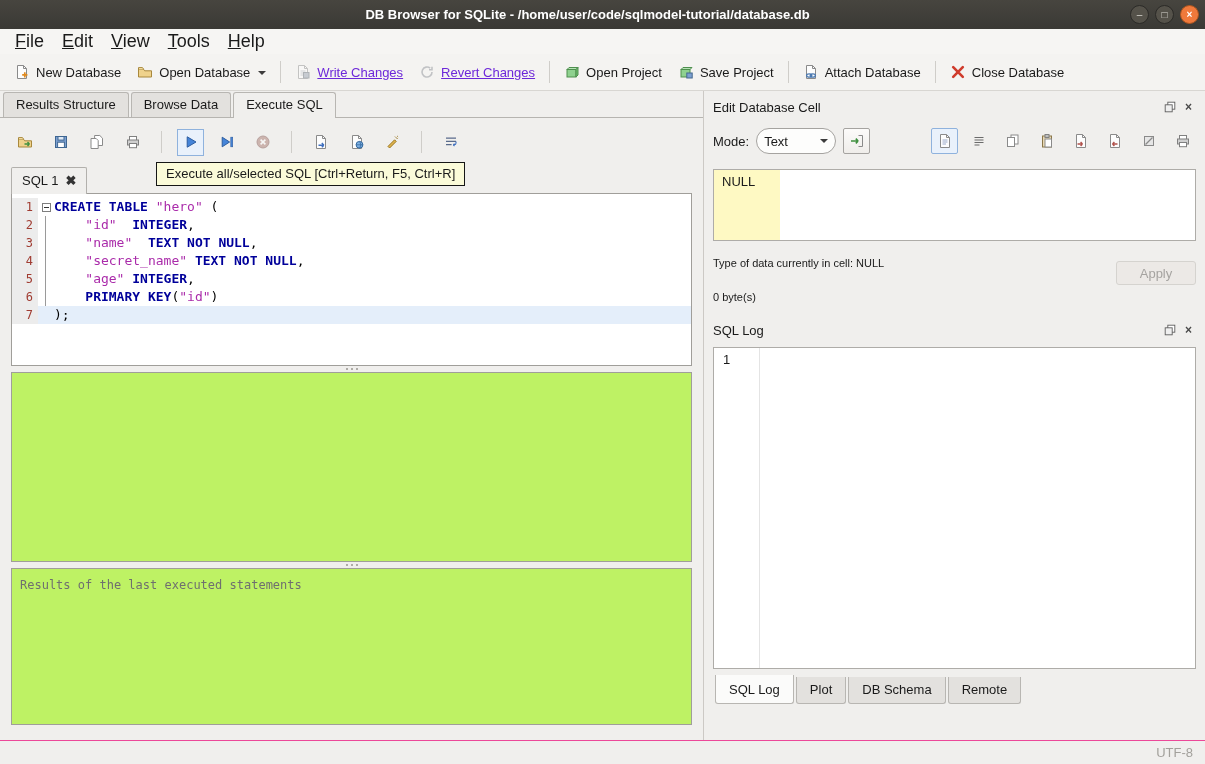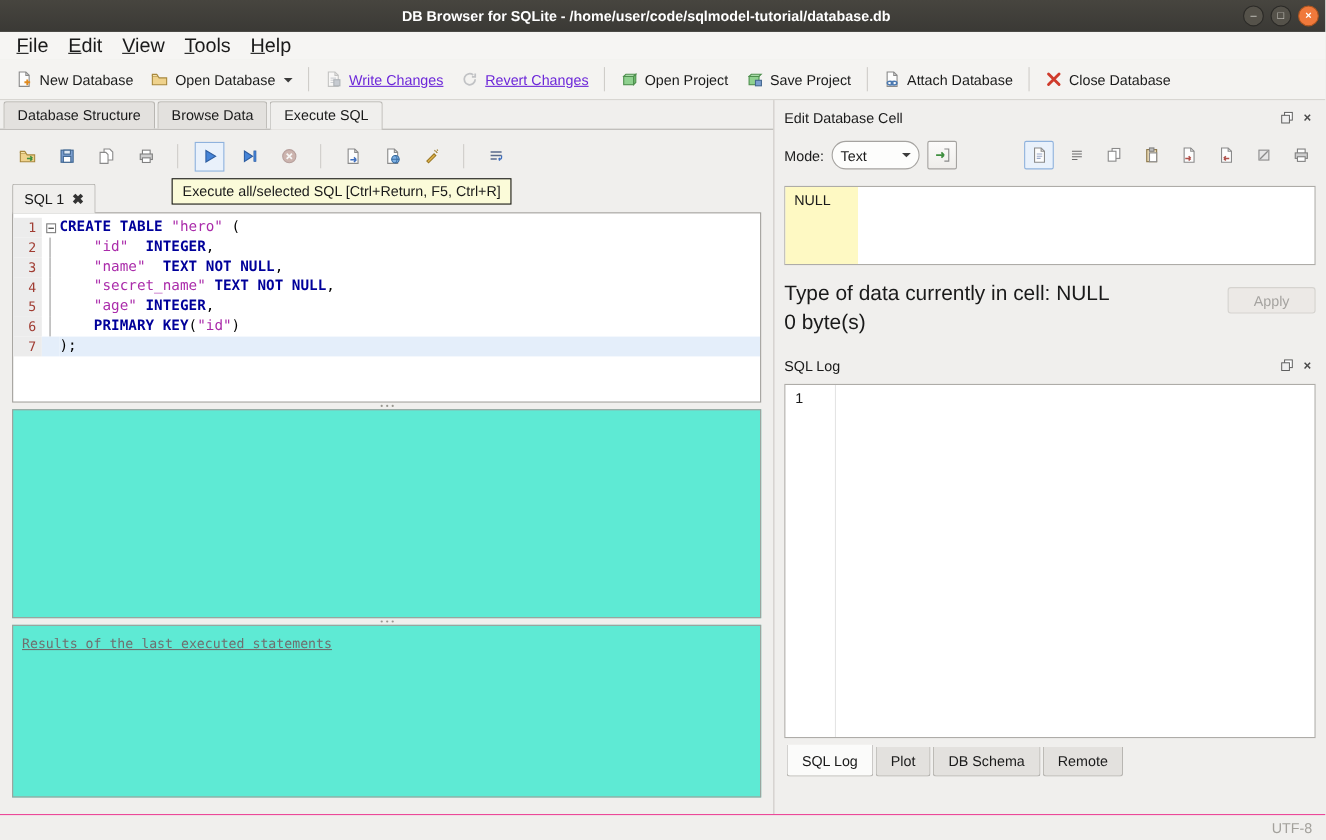--- a/index.html
+++ b/index.html
@@ -75,21 +75,21 @@
   .fold-box::after { content:""; position:absolute; left:1px; right:1px; top:3px; height:1px; background:#333; }
   .ed-code { flex:1; white-space:pre; }
   .ed-line.hl .ed-code, .ed-line.hl .ed-fold { background:var(--current-line,#e4eefa); }
   .tok-kw { color:var(--keyword,#00009a); font-weight:bold; }
   .tok-id { color:var(--identifier,#aa2baa); }
   .tok-pl { color:#000; }
 
   .splitter { height:6px; display:flex; align-items:center; justify-content:center; gap:3px; }
   .splitter i { width:2px; height:2px; border-radius:50%; background:#98968f; }
 
-  .pane { border:1px solid #a09e9a; background:#5eead4;text-decoration:underline; }
+  .pane { border:1px solid #a09e9a; background:#bef264; }
   .pane.middle { height:190px; }
   .pane.results { height:157px; color:#6f6f6f; font-family:"DejaVu Sans Mono", monospace;
     font-size:12px; padding:9px 8px; }
 
   
   .dock-header { display:flex; align-items:center; height:22px; }
   .dock-title { flex:1; font-size:13px; }
   .dock-btn { width:15px; height:15px; display:flex; align-items:center; justify-content:center;
     margin-left:4px; color:#4a4a4a; font-size:12px; font-weight:bold; }
   .dock-btn svg { width:14px; height:14px; }
@@ -104,21 +104,21 @@
     border:1px solid transparent; border-radius:2px; }
   .icon-btn.framed { border:1px solid #a5a3a0; background:linear-gradient(#fcfbfa,#efedea); }
   .icon-btn.active { border:1px solid #8fb2dd; background:#e9f1fb; }
   .cell-icons { margin-left:auto; display:flex; gap:7px; align-items:center; }
 
   .cell-editor { margin-top:13px; border:1px solid #aeaca8; background:#fff; height:72px; display:flex; }
   .cell-gutter { width:66px; flex:0 0 66px; background:#fef9c3; padding:4px 0 0 8px; font-size:13px; }
   .cell-body { flex:1; }
 
   .info-row { display:flex; margin-top:16px; }
-  .info-texts { display:flex; flex-direction:column; gap:4px; font-size:19px; }
+  .info-texts { display:flex; flex-direction:column; gap:22px; font-size:11px; }
   .apply-btn { margin-left:auto; width:80px; height:24px; margin-top:4px;
     background:#ece9e6; border:1px solid #d5d3cf; border-radius:3px;
     color:#a5a3a0; font-size:13px; display:flex; align-items:center; justify-content:center; }
 
   .log-header { margin-top:16px; }
   .filter-row { display:flex; align-items:center; gap:8px; margin-top:6px; height:28px; }
   .clear-btn { margin-left:auto; width:82px; height:27px;
     background:linear-gradient(#fdfcfb,#efedea); border:1px solid #a5a3a0; border-radius:3px;
     font-size:13px; display:flex; align-items:center; justify-content:center; }
 
@@ -246,21 +246,21 @@
           </svg>
         </span>
         <span class="tb-label">Close Database</span>
       </div>
     </div>
 
   <div class="main">
 
     <div class="left">
       <div class="tabbar">
-          <div class="tab"><span>Database Structure</span></div>
+          <div class="tab"><span>Results Structure</span></div>
           <div class="tab"><span>Browse Data</span></div>
           <div class="tab active"><span>Execute SQL</span></div>
         </div>
       <div class="left-content">
         <div class="sql-toolbar">
             <span class="sicon">
               <span class="ic">
                 <svg xmlns="http://www.w3.org/2000/svg" viewBox="0 0 16 16">
                   <path d="M1.5 5h4.8l1.4 1.8h6.8V13H1.5z" fill="#efd28c" stroke="#a8883c"></path>
                   <path d="M1.5 5V3.6h4l1 1.4" fill="#f6e3ae" stroke="#a8883c"></path>

